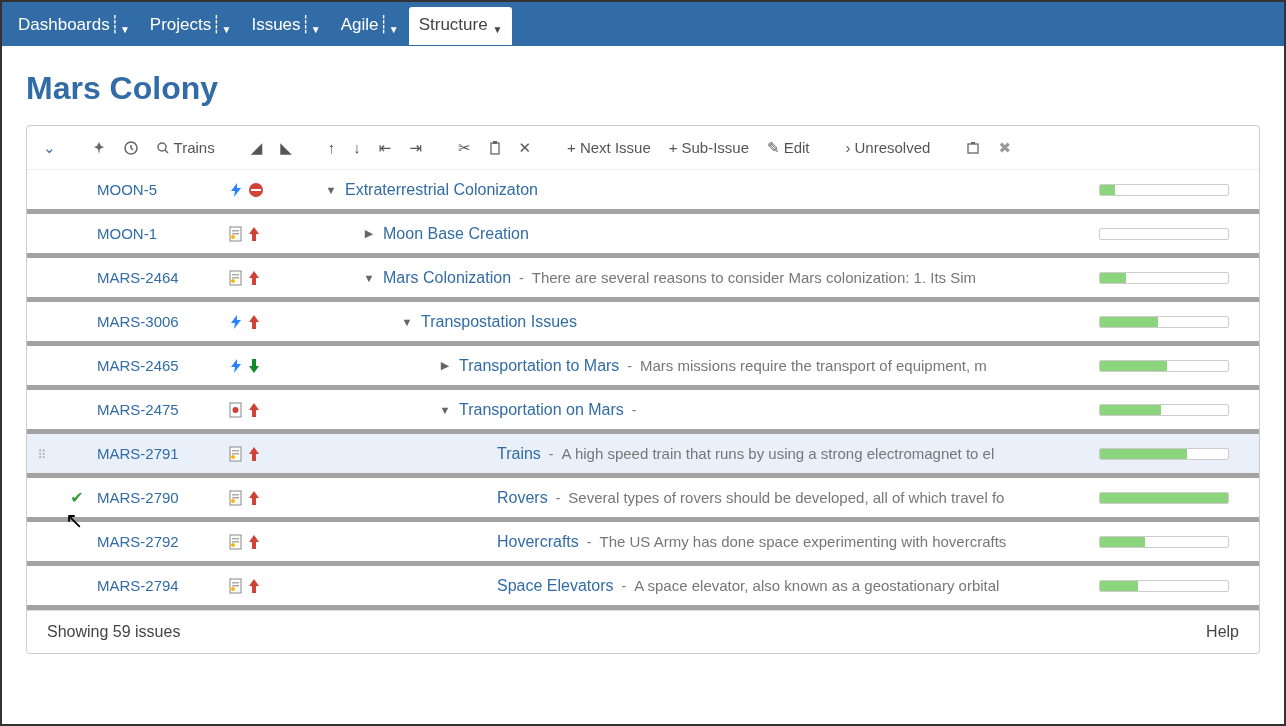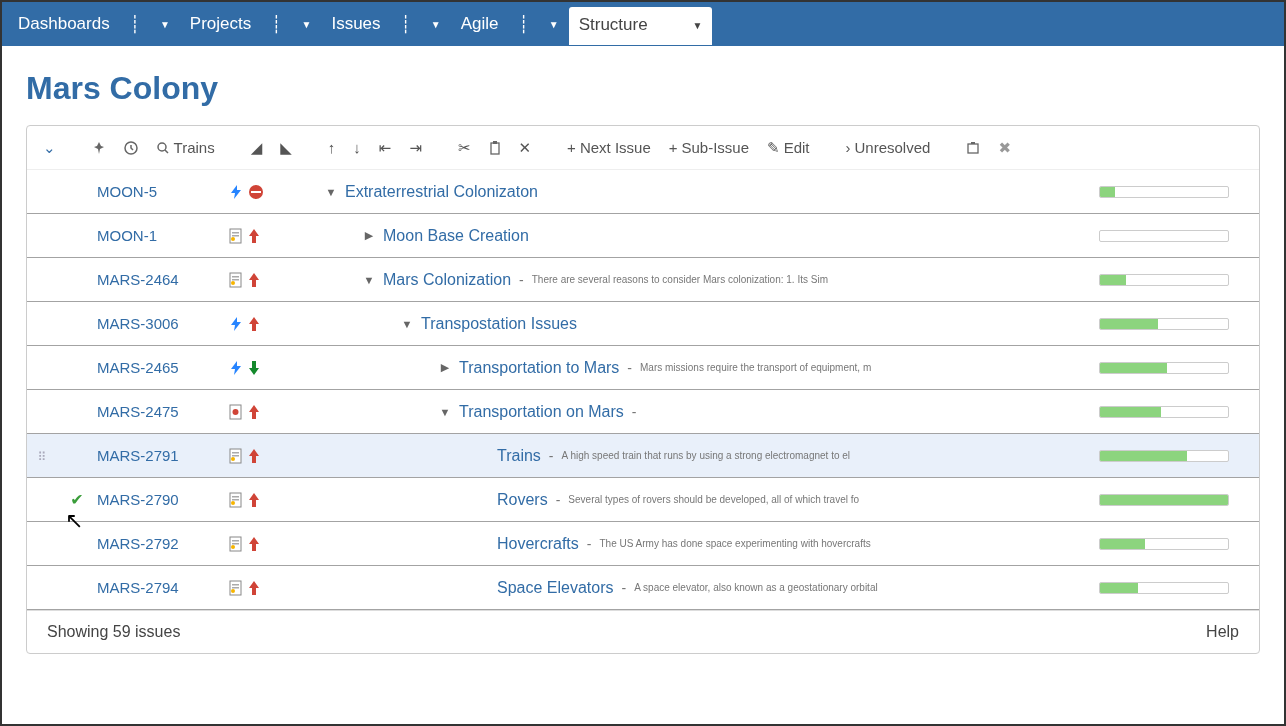--- a/index.html
+++ b/index.html
@@ -1,42 +1,42 @@
 <!DOCTYPE html>
 <html><head>
 <meta charset="utf-8">
 <style>
 * { box-sizing: border-box; margin: 0; padding: 0; }
 body { font-family: Arial, Helvetica, sans-serif; font-size: 14px; background: #fff; width: 1286px; height: 726px; overflow: hidden; border: 2px solid #333; }
 .topnav { background: #326ca6; height: 44px; display: flex; align-items: center; padding: 0 6px; }
-.nav-item { color: #fff; font-size: 17px; padding: 10px 10px; display: flex; align-items: center; cursor: pointer; gap: 20px; }
+.nav-item { color: #fff; font-size: 17px; padding: 10px 10px; display: flex; align-items: flex-end; cursor: pointer; gap: 0; }
 .nav-item.active { background: #fff; color: #444; margin-top: 4px; padding-top: 8px; padding-bottom: 10px; border-radius: 3px 3px 0 0; }
 .nav-caret { font-size: 10px; }
 .page { padding: 0 24px; }
 .page-title { color: #326ca6; font-size: 32px; font-weight: bold; margin: 24px 0 18px 0; }
 .panel { border: 1px solid #ccc; border-radius: 4px; overflow: hidden; }
 .toolbar { height: 44px; display: flex; align-items: center; padding: 0 10px; gap: 6px; color: #666; font-size: 15px; border-bottom: 1px solid #eee; }
 .tb-btn { padding: 4px 6px; cursor: pointer; color: #555; display: flex; align-items: center; gap: 4px; }
 .tb-sep { width: 12px; }
 .table { width: 100%; }
 .thead { display: flex; padding: 8px 0; color: #888; font-size: 15px; border-bottom: 1px solid #eee; }
 .col-handle { width: 30px; }
 .col-chk { width: 40px; }
 .col-key { width: 130px; }
 .col-tp { width: 90px; }
 .col-summary { flex: 1; min-width: 0; }
 .col-progress { width: 160px; padding-right: 18px; }
-.row { display: flex; align-items: center; min-height: 44px; border-bottom: 1px solid #a3a3a3; }
+.row { display: flex; align-items: center; min-height: 44px; border-bottom: 5px solid #a3a3a3; }
 .row.highlight { background: #e9f0fa; }
 .key-link { color: #326ca6; font-size: 15px; cursor: pointer; }
 .summary-wrap { display: flex; align-items: center; gap: 8px; overflow: hidden; white-space: nowrap; }
 .indent { display: inline-block; }
 .toggle-arrow { color: #666; font-size: 11px; width: 12px; display: inline-block; text-align: center; cursor: pointer; }
 .summary-title { color: #326ca6; font-size: 16px; cursor: pointer; }
-.summary-desc { color: #777; font-size: 10px; }
+.summary-desc { color: #777; font-size: 15px; }
 .dash { color: #777; }
 .tp-icons { display: flex; align-items: center; gap: 2px; }
 .progress-bar { width: 130px; height: 12px; border: 1px solid #ccc; background: #fff; border-radius: 2px; overflow: hidden; }
 .progress-fill { height: 100%; background: #8cd47e; }
 .footer { display: flex; justify-content: space-between; align-items: flex-end; padding: 12px 20px; border-top: 1px solid #ddd; color: #444; font-size: 16px; }
 .drag-handle { color: #aab; font-size: 12px; cursor: grab; }
 .check-mark { color: #3a9d3a; font-size: 16px; }
 .cursor-arrow { position: absolute; left: 65px; top: 508px; font-size: 22px; pointer-events: none; }
 svg { display: block; }
 </style>

